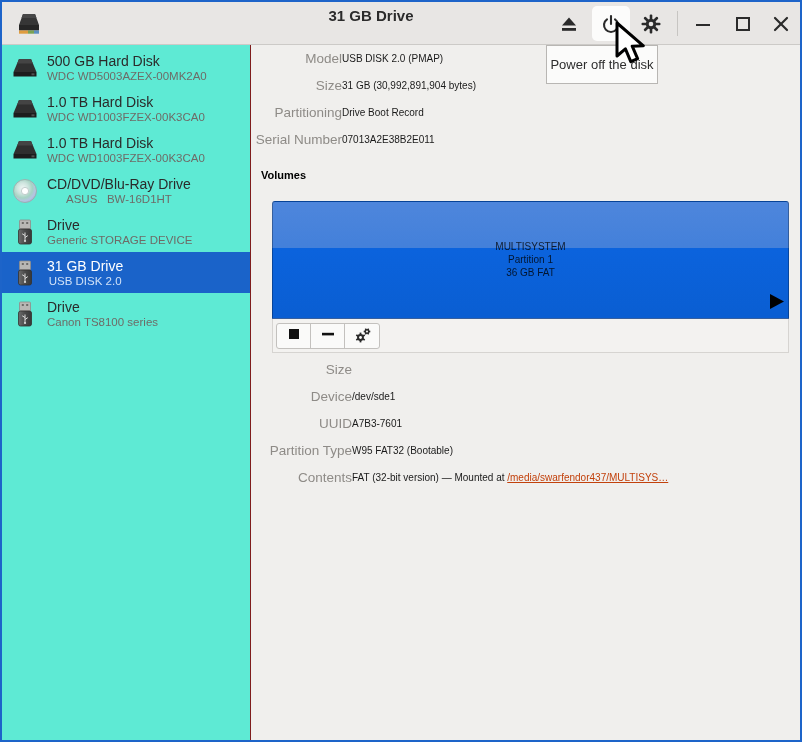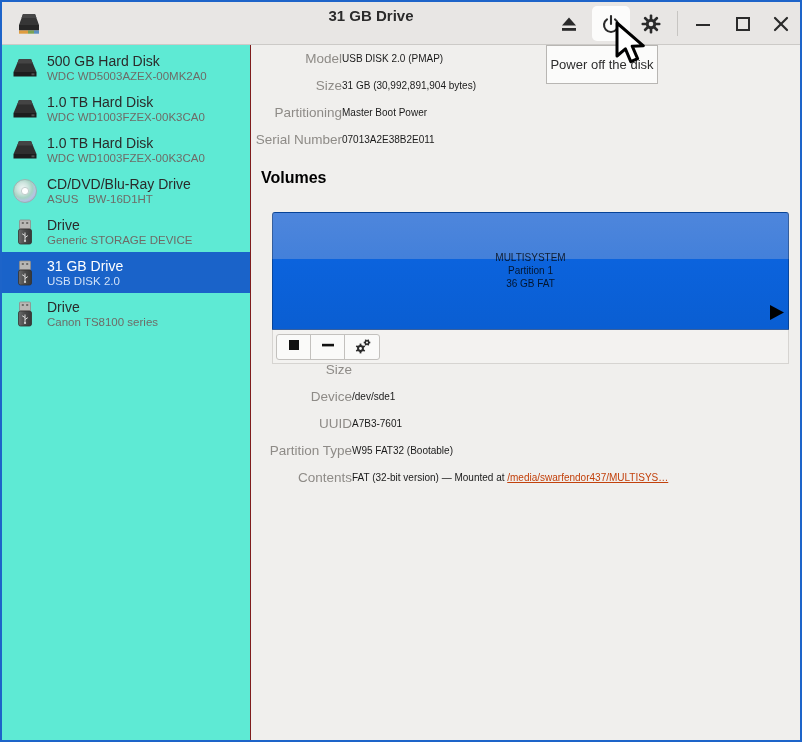--- a/index.html
+++ b/index.html
@@ -21,36 +21,36 @@
   .tb-btn svg { display:block; }
   .tb-btn.active { background:#fcfcfb; border-radius:5px; top:4px; height:35px; width:38px; }
   .tb-sep { position:absolute; left:675px; top:9px; width:1px; height:25px; background:#c7c5c2; }
 
   
   .sidebar { position:absolute; left:0; top:43px; width:249px; height:695px;
              background:#5eead4; border-right:1px solid #7f1d1d; padding-top:2px; }
   .side-item { height:41px; display:flex; align-items:center; padding-left:8px; }
   .side-icon { width:30px; height:30px; margin-right:7px; flex:0 0 30px; }
   .side-title { font-size:14px; color:#2b2b2b; line-height:16px; }
-  .side-sub { font-size:11.5px; color:#6e6b67; line-height:14px; white-space:pre; }
+  .side-sub { font-size:11.5px; color:#6e6b67; line-height:14px; white-space:pre;text-align:center; }
   .side-item.selected { background:#1a63c9; }
   .side-item.selected .side-title { color:#ffffff; }
   .side-item.selected .side-sub { color:#cfe0f7; }
 
   
   .main { position:absolute; left:250px; top:43px; width:548px; height:695px; background:#f0efed; }
   .detail-row { display:flex; align-items:center; height:27px; }
   .d-label { width:90px; text-align:right; font-size:13.5px; color:#8e8b87; flex:0 0 90px; }
   .d-value { font-size:10px; color:#1a1a1a; white-space:nowrap; }
   .details-top { position:absolute; left:0; top:0; }
   .details-bottom { position:absolute; left:0; top:311px; }
   .details-bottom .d-label { width:100px; flex:0 0 100px; }
-  .volumes-heading { position:absolute; left:9px; top:124px; font-size:16px; font-weight:700; color:#000; }
-
-  .volumes-widget { position:absolute; left:20px; top:156px; width:517px;margin-top:11px; }
+  .volumes-heading { position:absolute; left:9px; top:124px; font-size:11px; font-weight:700; color:#000; }
+
+  .volumes-widget { position:absolute; left:20px; top:156px; width:517px; }
   .vol-graphic { position:relative; height:118px; border:1px solid rgba(0,0,0,0.28);
                  border-radius:3px 3px 0 0;
                  background:linear-gradient(180deg,#4e86dc 0%,#4380da 40%,#0b63dd 40%,#0a5ed2 100%);
                  text-align:center; padding-top:38px; cursor:default; }
   .vol-line { font-size:10px; line-height:13px; color:rgba(0,0,0,0.78); }
   .vol-play { position:absolute; right:3px; bottom:4px; }
   .vol-toolbar { height:34px; background:#f3f2f0; border:1px solid #d6d4d1; border-top:none;
                  display:flex; align-items:center; padding-left:3px; }
   .btn-group { display:flex; border:1px solid #c3c1be; border-radius:3px; background:#fafaf9; overflow:hidden; }
   .vol-btn { width:34px; height:24px; display:flex; align-items:center; justify-content:center;
@@ -283,21 +283,21 @@
       <div class="detail-row">
         <span class="d-label">Model</span>
         <span class="d-value">USB DISK 2.0 (PMAP)</span>
       </div>
       <div class="detail-row">
         <span class="d-label">Size</span>
         <span class="d-value">31 GB (30,992,891,904 bytes)</span>
       </div>
       <div class="detail-row">
         <span class="d-label">Partitioning</span>
-        <span class="d-value">Master Boot Power</span>
+        <span class="d-value">Drive Boot Record</span>
       </div>
       <div class="detail-row">
         <span class="d-label">Serial Number</span>
         <span class="d-value">07013A2E38B2E011</span>
       </div>
     </div>
 
     <div class="volumes-heading">Volumes</div>
 
     <div class="volumes-widget">

